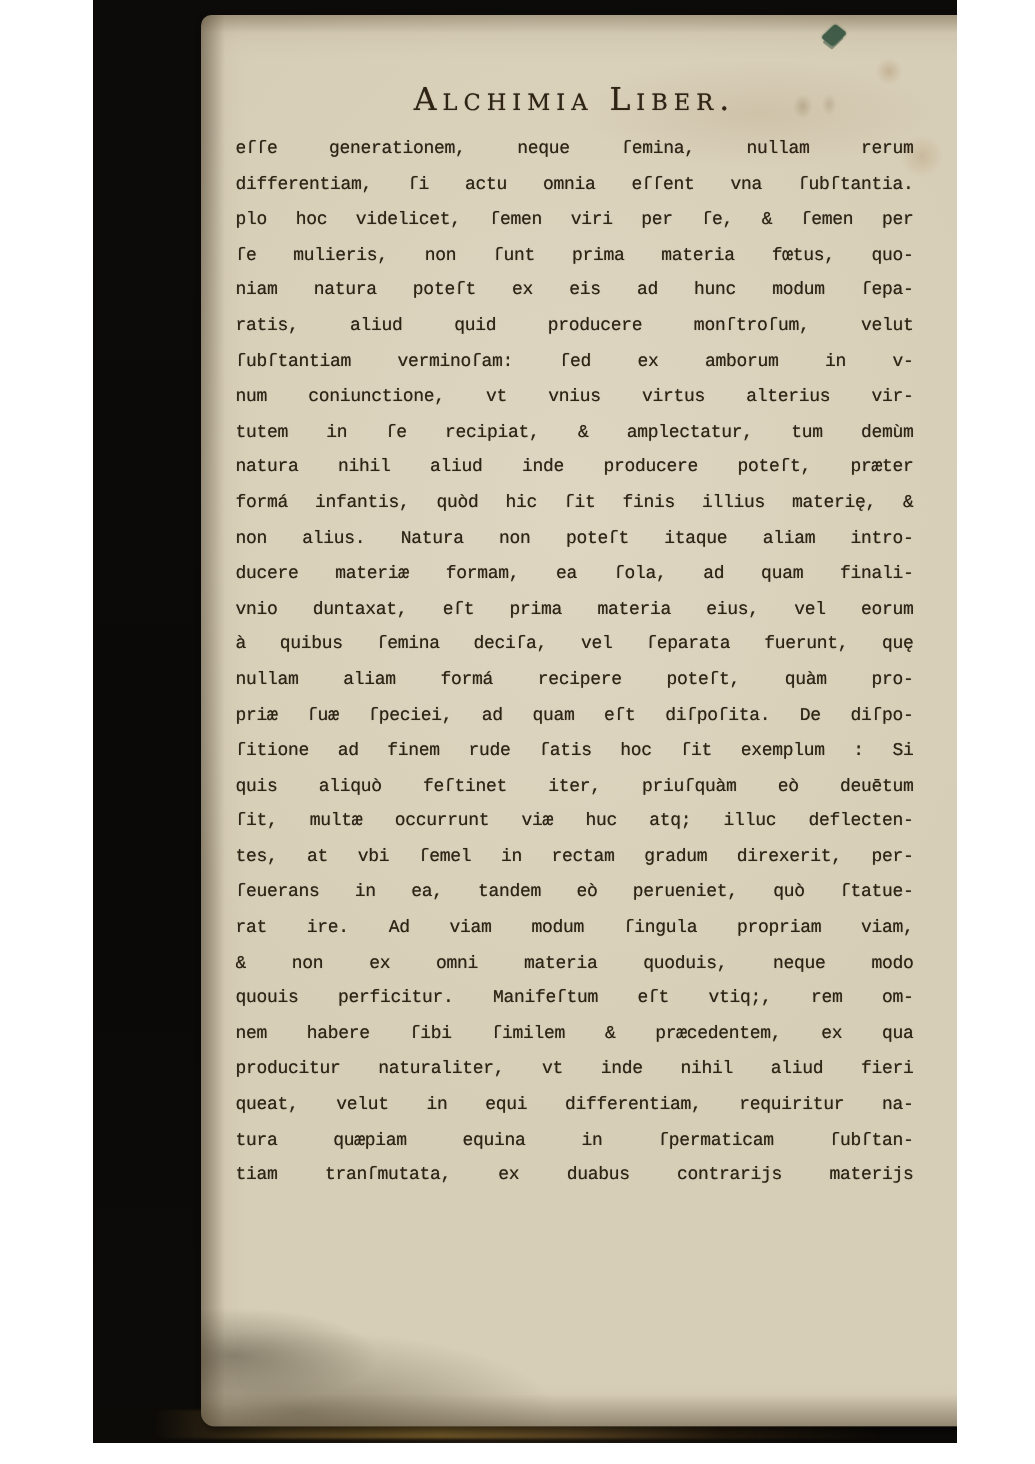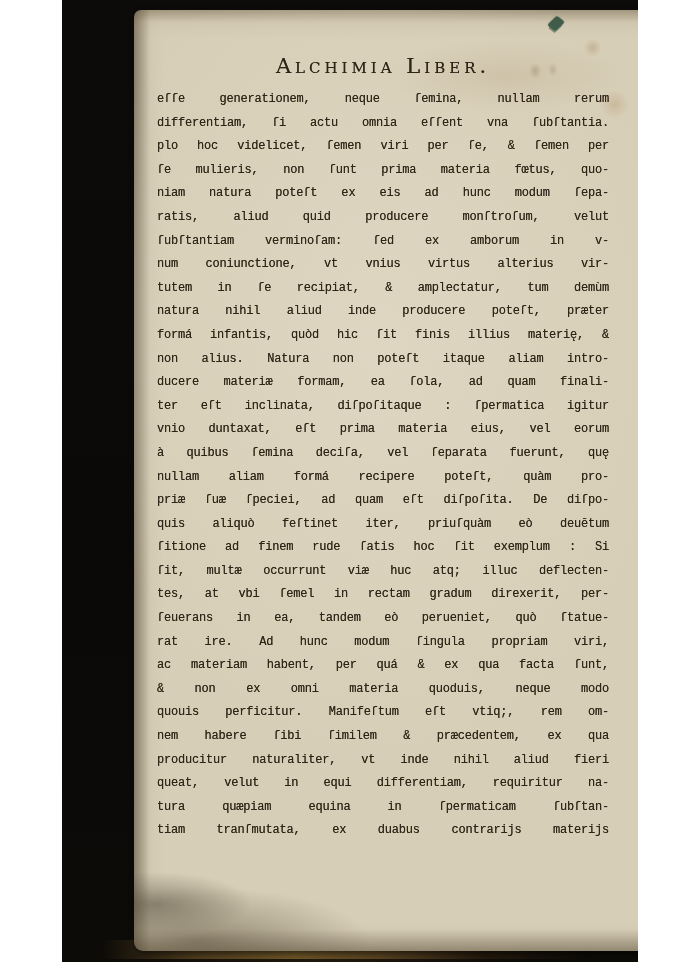--- a/index.html
+++ b/index.html
@@ -109,32 +109,30 @@
           <div class="tline">ſe mulieris, non ſunt prima materia fœtus, quo-</div>
           <div class="tline">niam natura poteſt ex eis ad hunc modum ſepa-</div>
           <div class="tline">ratis, aliud quid producere monſtroſum, velut</div>
           <div class="tline">ſubſtantiam verminoſam: ſed ex amborum in v-</div>
           <div class="tline">num coniunctione, vt vnius virtus alterius vir-</div>
           <div class="tline">tutem in ſe recipiat, &amp; amplectatur, tum demùm</div>
           <div class="tline">natura nihil aliud inde producere poteſt, præter</div>
           <div class="tline">formá infantis, quòd hic ſit finis illius materię, &amp;</div>
           <div class="tline">non alius. Natura non poteſt itaque aliam intro-</div>
           <div class="tline">ducere materiæ formam, ea ſola, ad quam finali-</div>
-          <div class="tline">ter eſt inclinata, diſpoſitaque : ſpermatica igitur</div>
           <div class="tline">vnio duntaxat, eſt prima materia eius, vel eorum</div>
           <div class="tline">à quibus ſemina deciſa, vel ſeparata fuerunt, quę</div>
           <div class="tline">nullam aliam formá recipere poteſt, quàm pro-</div>
           <div class="tline">priæ ſuæ ſpeciei, ad quam eſt diſpoſita. De diſpo-</div>
+          <div class="tline">ſitione ad finem rude ſatis hoc ſit exemplum : Si</div>
           <div class="tline">quis aliquò feſtinet iter, priuſquàm eò deuētum</div>
-          <div class="tline">ſitione ad finem rude ſatis hoc ſit exemplum : Si</div>
           <div class="tline">ſit, multæ occurrunt viæ huc atq; illuc deflecten-</div>
           <div class="tline">tes, at vbi ſemel in rectam gradum direxerit, per-</div>
           <div class="tline">ſeuerans in ea, tandem eò perueniet, quò ſtatue-</div>
-          <div class="tline">rat ire. Ad hunc modum ſingula propriam viri,</div>
-          <div class="tline">ac materiam habent, per quá &amp; ex qua facta ſunt,</div>
+          <div class="tline">rat ire. Ad viam modum ſingula propriam viam,</div>
           <div class="tline">&amp; non ex omni materia quoduis, neque modo</div>
           <div class="tline">quouis perficitur. Manifeſtum eſt vtiq;, rem om-</div>
           <div class="tline">nem habere ſibi ſimilem &amp; præcedentem, ex qua</div>
           <div class="tline">producitur naturaliter, vt inde nihil aliud fieri</div>
           <div class="tline">queat, velut in equi differentiam, requiritur na-</div>
           <div class="tline">tura quæpiam equina in ſpermaticam ſubſtan-</div>
           <div class="tline">tiam tranſmutata, ex duabus contrarijs materijs</div>
         </div>
     </div>
   </div>

